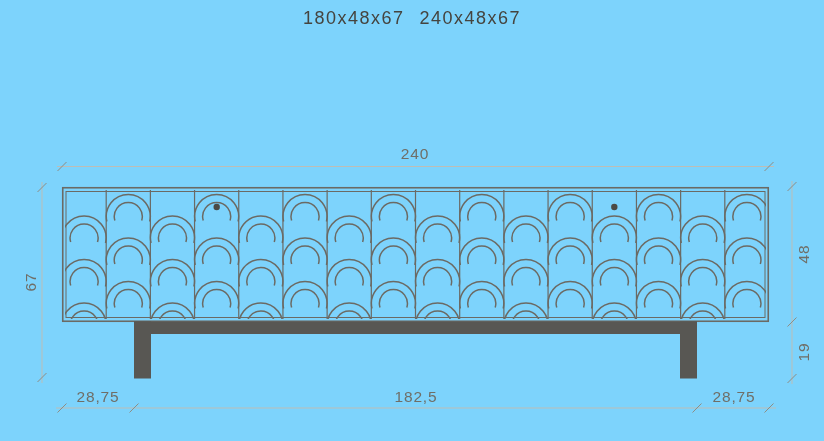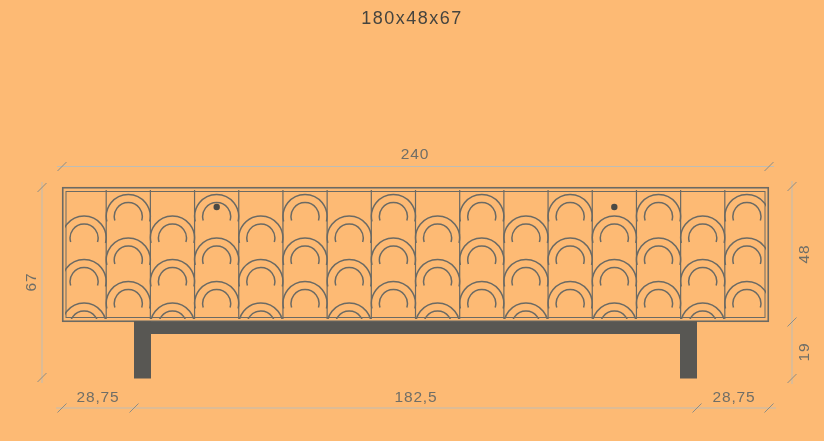--- a/index.html
+++ b/index.html
@@ -5,21 +5,21 @@
   html, body {
     margin: 0;
     padding: 0;
     background: #e9e8e2;
     font-family: "Liberation Sans", sans-serif;
   }
   .canvas {
     position: relative;
     width: 824px;
     height: 441px;
-    background: #fdba74;
+    background: #7dd3fc;
     overflow: hidden;
   }
   .title-row {
     position: absolute;
     top: 8px;
     left: 0;
     width: 100%;
     display: flex;
     justify-content: center;
     gap: 15px;
@@ -39,20 +39,21 @@
     fill: #6f6e67;
   }
 </style>
 </head>
 <body>
 
 <div class="canvas">
 
   <div class="title-row">
     <span>180x48x67</span>
+    <span>240x48x67</span>
   </div>
 
   <div class="drawing-wrap">
     <svg id="drawing" width="824" height="441" viewBox="0 0 824 441">
         <defs>
           <clipPath id="bodyClip">
             <rect x="65" y="190" width="701" height="129"></rect>
           </clipPath>
         </defs>
         <g clip-path="url(#bodyClip)" fill="none" stroke="#6b6a64" stroke-width="1.5">

